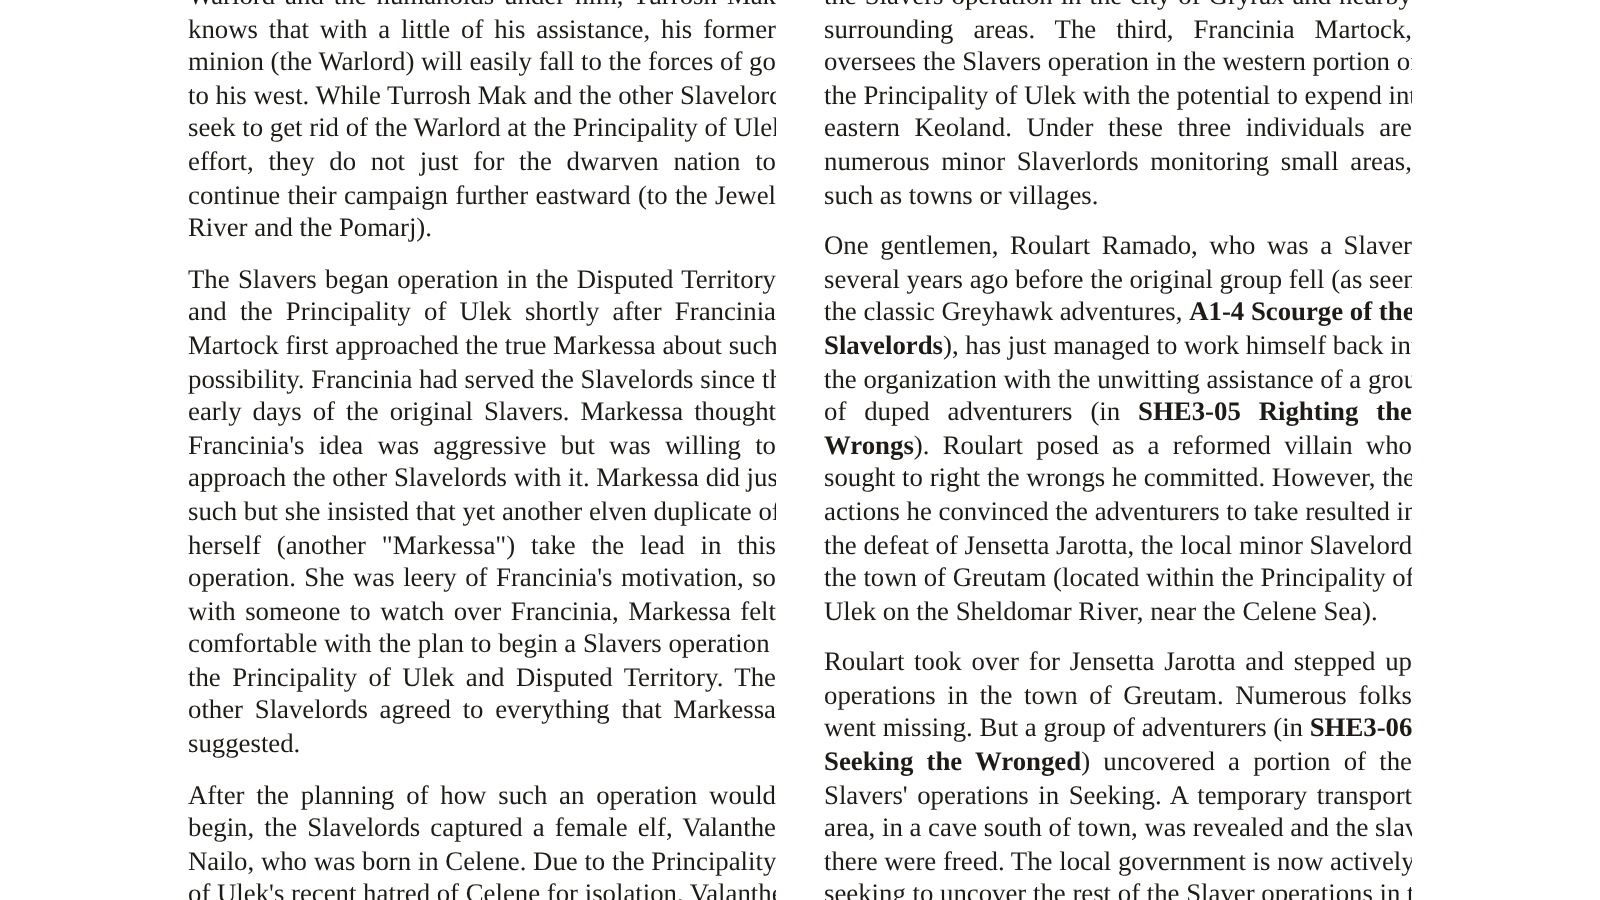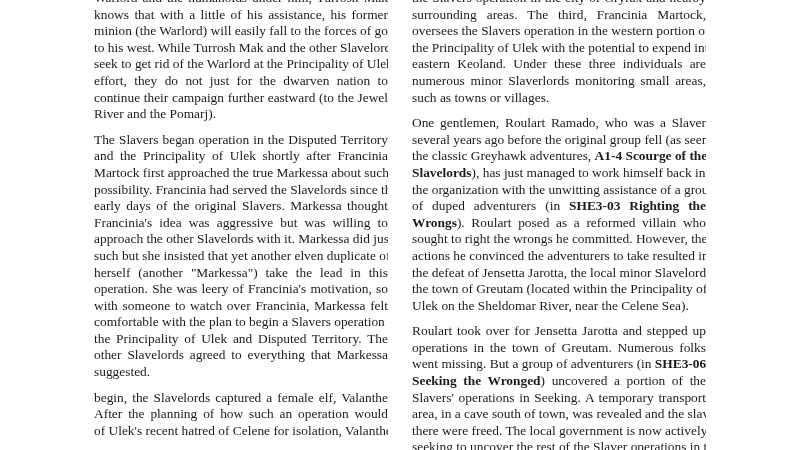--- a/index.html
+++ b/index.html
@@ -38,42 +38,43 @@
       <span class="line">such but she insisted that yet another elven duplicate of</span>
       <span class="line">herself (another "Markessa") take the lead in this</span>
       <span class="line">operation.  She was leery of Francinia's motivation, so</span>
       <span class="line">with someone to watch over Francinia, Markessa felt</span>
       <span class="line">comfortable with the plan to begin a Slavers operation in</span>
       <span class="line">the Principality of Ulek and Disputed Territory.  The</span>
       <span class="line">other Slavelords agreed to everything that Markessa</span>
       <span class="line last">suggested.</span>
     </div>
     <div class="para">
+      <span class="line">After the planning of how such an operation would</span>
       <span class="line">begin, the Slavelords captured a female elf, Valanthe</span>
-      <span class="line">After the planning of how such an operation would</span>
+      <span class="line">Nailo, who was born in Celene.  Due to the Principality</span>
       <span class="line">of Ulek's recent hatred of Celene for isolation, Valanthe</span>
     </div>
   </div>
 <div class="col right" id="colR">
     <div class="para">
       <span class="line">the Slavers operation in the city of Gryrax and nearby</span>
       <span class="line">surrounding areas.  The third, Francinia Martock,</span>
       <span class="line">oversees the Slavers operation in the western portion of</span>
       <span class="line">the Principality of Ulek with the potential to expend into</span>
       <span class="line">eastern Keoland.  Under these three individuals are</span>
       <span class="line">numerous minor Slaverlords monitoring small areas,</span>
       <span class="line last">such as towns or villages.</span>
     </div>
     <div class="para">
       <span class="line">One gentlemen, Roulart Ramado, who was a Slaver</span>
       <span class="line">several years ago before the original group fell (as seen in</span>
       <span class="line">the classic Greyhawk adventures, <b>A1-4 Scourge of the</b></span>
       <span class="line"><b>Slavelords</b>), has just managed to work himself back into</span>
       <span class="line">the organization with the unwitting assistance of a group</span>
-      <span class="line">of duped adventurers (in <b>SHE3-03 Righting the</b></span>
+      <span class="line">of duped adventurers (in <b>SHE3-05 Righting the</b></span>
       <span class="line"><b>Wrongs</b>).  Roulart posed as a reformed villain who</span>
       <span class="line">sought to right the wrongs he committed.  However, the</span>
       <span class="line">actions he convinced the adventurers to take resulted in</span>
       <span class="line">the defeat of Jensetta Jarotta, the local minor Slavelord in</span>
       <span class="line">the town of Greutam (located within the Principality of</span>
       <span class="line last">Ulek on the Sheldomar River, near the Celene Sea).</span>
     </div>
     <div class="para">
       <span class="line">Roulart took over for Jensetta Jarotta and stepped up</span>
       <span class="line">operations in the town of Greutam.  Numerous folks</span>

